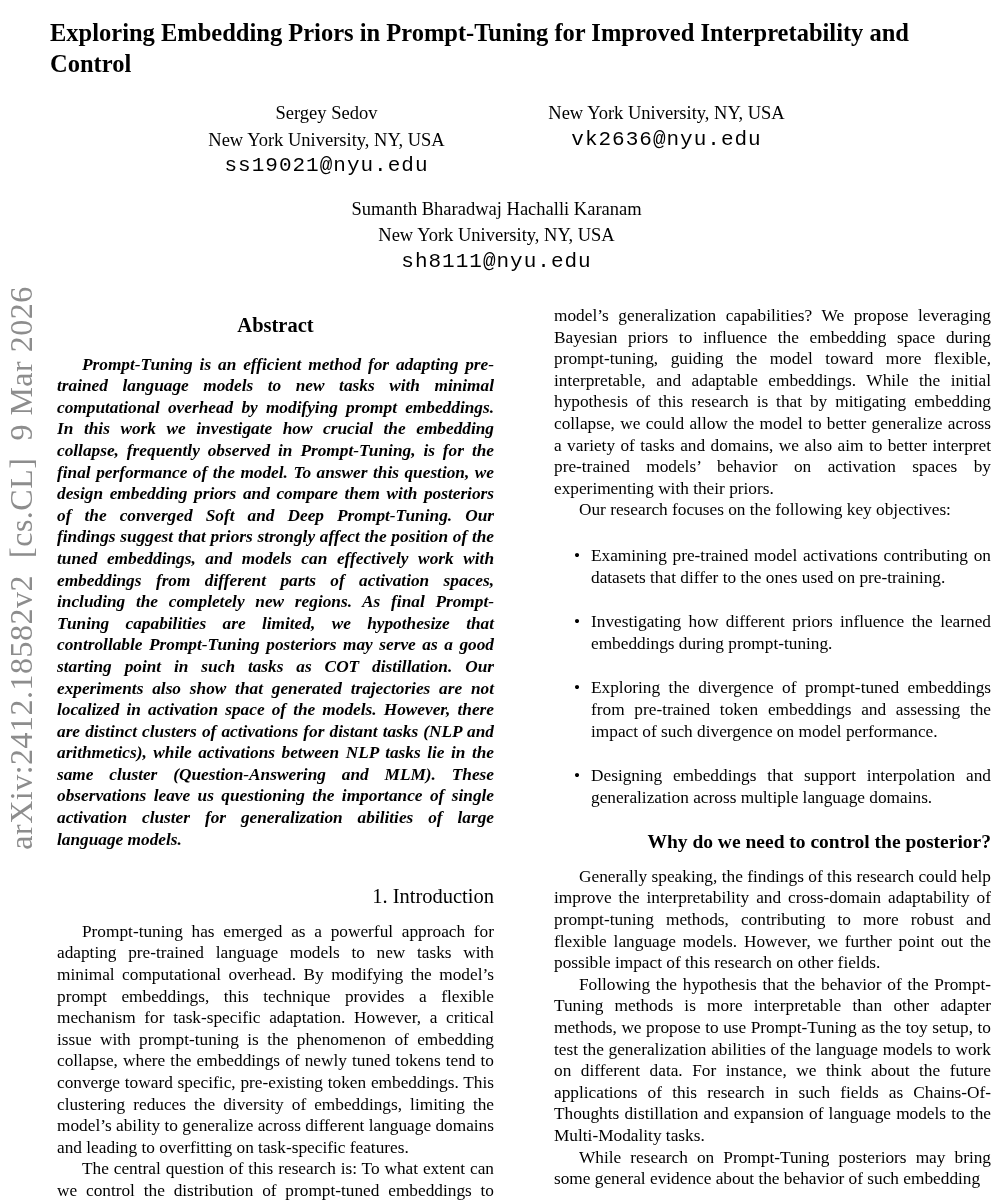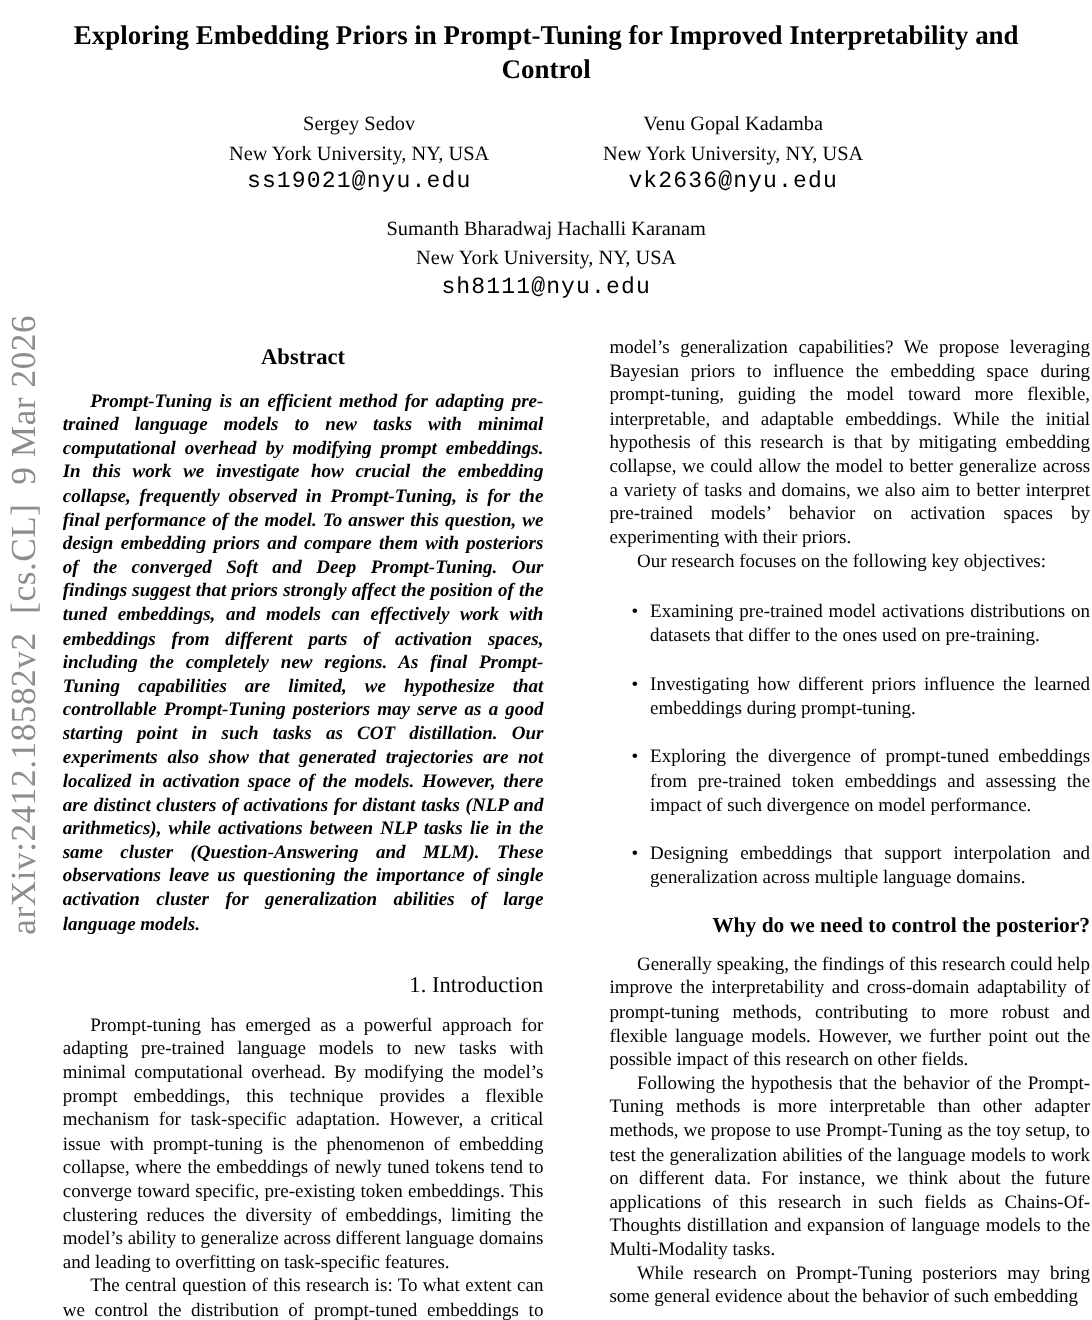--- a/index.html
+++ b/index.html
@@ -25,21 +25,21 @@
     color: #8d8d8d;
     letter-spacing: 0.5px;
   }
 
   
   .title {
     position: absolute;
     top: 1px;
     left: 50px;
     width: 893px;
-    text-align: center;
+    text-align: left;
     font-size: 24.5px;
     font-weight: bold;
     line-height: 31px;
   }
 
   
   .authors {
     position: absolute;
     top: 100px;
     left: 0;
@@ -131,21 +131,20 @@
   <h1 class="title">Exploring Embedding Priors in Prompt-Tuning for Improved Interpretability and Control</h1>
 
   <div class="authors">
     <div class="author-row">
       <div class="author">
         <div>Sergey Sedov</div>
         <div>New York University, NY, USA</div>
         <div class="email">ss19021@nyu.edu</div>
       </div>
       <div class="author">
-        <div>Venu Gopal Kadamba</div>
         <div>New York University, NY, USA</div>
         <div class="email">vk2636@nyu.edu</div>
       </div>
     </div>
     <div class="author center">
       <div>Sumanth Bharadwaj Hachalli Karanam</div>
       <div>New York University, NY, USA</div>
       <div class="email">sh8111@nyu.edu</div>
     </div>
   </div>
@@ -161,21 +160,21 @@
       <p>The central question of this research is: To what extent can we control the distribution of prompt-tuned embeddings to avoid embedding collapse, and how does this impact the</p>
     </div>
 
     <div class="col">
       <p class="noindent rc-first">model’s generalization capabilities? We propose leveraging Bayesian priors to influence the embedding space during prompt-tuning, guiding the model toward more flexible, interpretable, and adaptable embeddings. While the initial hypothesis of this research is that by mitigating embedding collapse, we could allow the model to better generalize across a variety of tasks and domains, we also aim to better interpret pre-trained models’ behavior on activation spaces by experimenting with their priors.</p>
       <p>Our research focuses on the following key objectives:</p>
 
       <ul class="objectives">
         <li>
           <span class="bullet">•</span>
-          <span>Examining pre-trained model activations distributions on datasets that differ to the ones used on pre-training.</span>
+          <span>Examining pre-trained model activations contributing on datasets that differ to the ones used on pre-training.</span>
         </li>
         <li>
           <span class="bullet">•</span>
           <span>Investigating how different priors influence the learned embeddings during prompt-tuning.</span>
         </li>
         <li>
           <span class="bullet">•</span>
           <span>Exploring the divergence of prompt-tuned embeddings from pre-trained token embeddings and assessing the impact of such divergence on model performance.</span>
         </li>
         <li>

